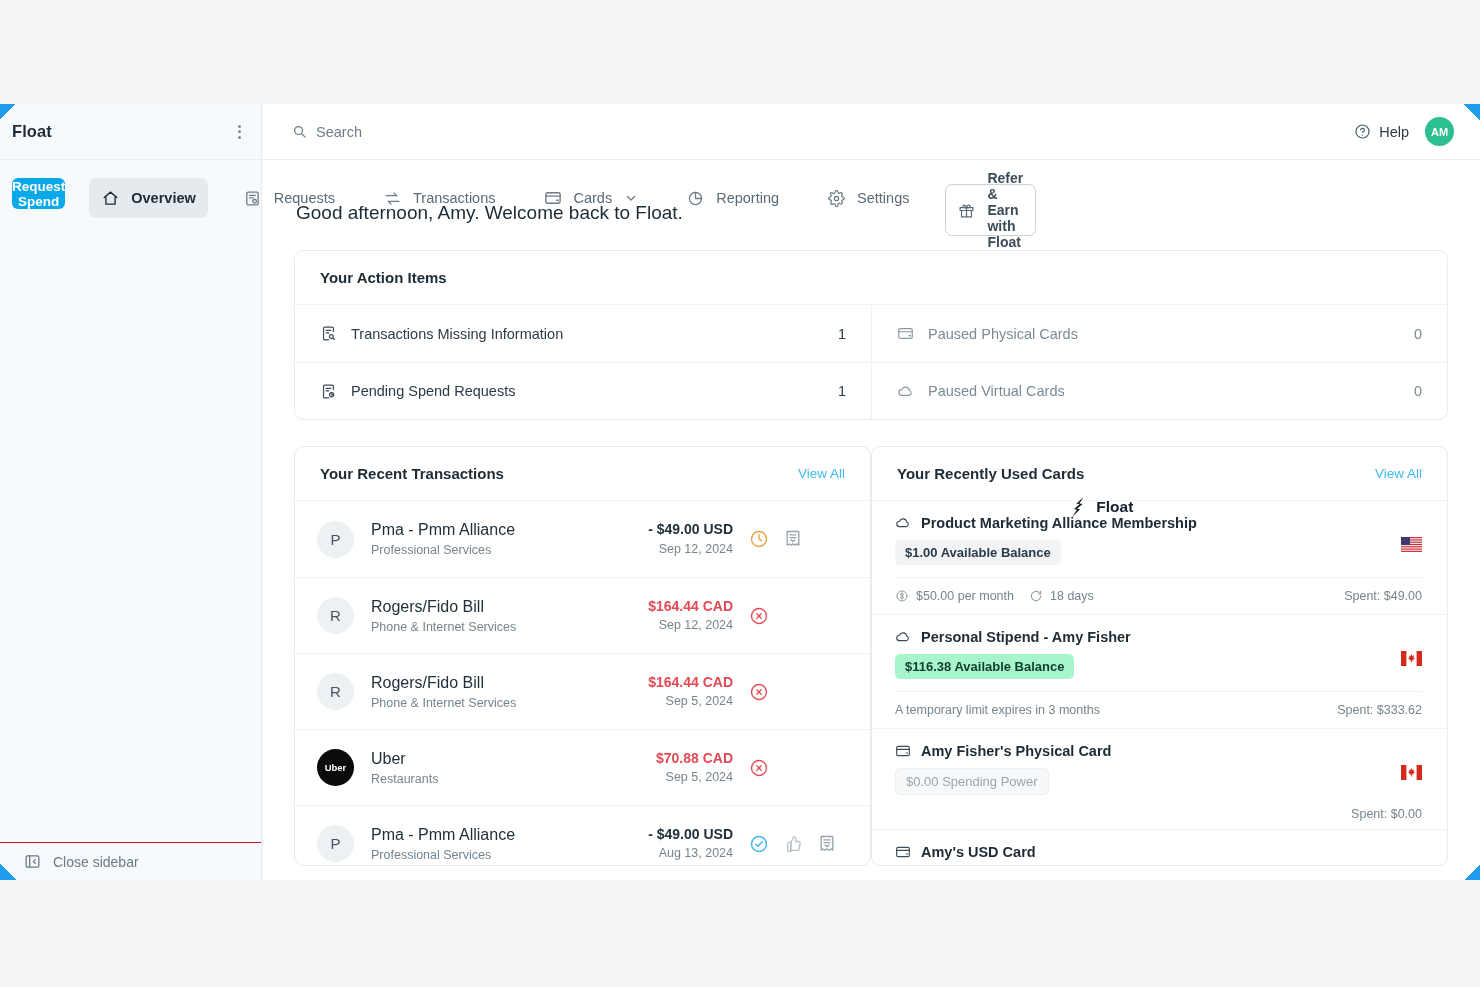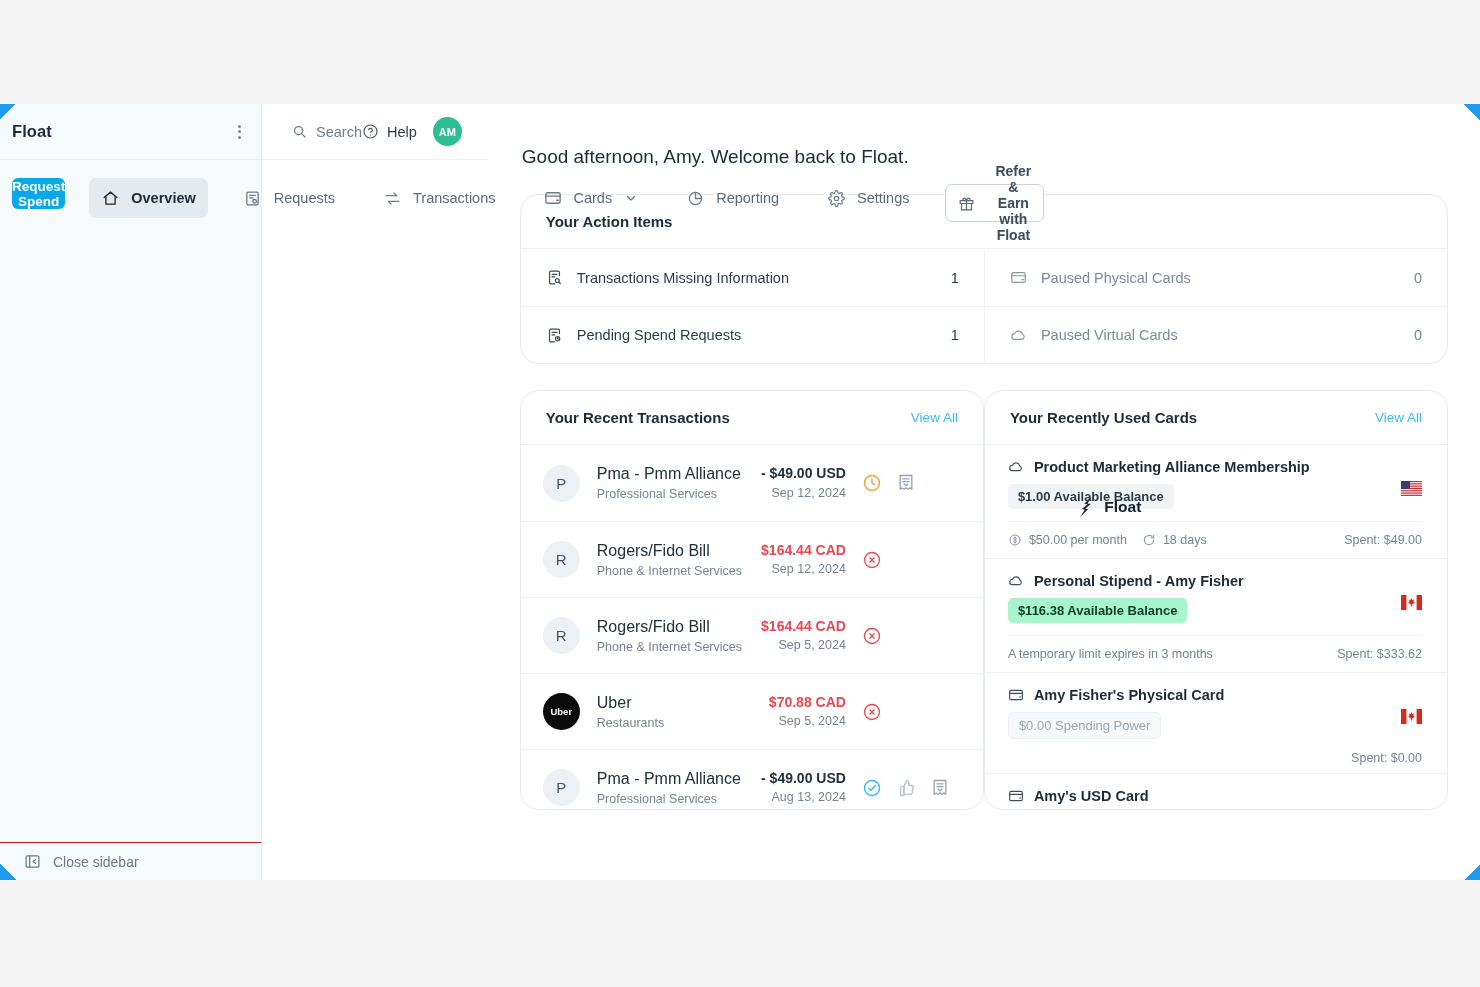--- a/index.html
+++ b/index.html
@@ -74,45 +74,44 @@
     font-size: 14.5px;
     cursor: pointer;
   }
   .nav-item.active { background: #e4eaee; color: #1d2b36; font-weight: 600; }
   .nav-item .ico { width: 18px; height: 18px; flex: 0 0 18px; display: flex; align-items: center; justify-content: center; }
   .nav-item .lbl { flex: 1 1 auto; }
   .nav-sep { height: 1px; background: #e6ebef; margin: 6px 0 10px 0; }
   .spacer { flex: 1 1 auto; }
 
   .refer-btn {
-    display: flex; align-items: center; gap: 20px;
+    display: flex; align-items: center; gap: 12px;
     margin: 6px 12px 8px 12px;
-    height: 38px; padding: 0 12px;
+    height: 52px; padding: 0 12px;
     border: 1px solid #c9d2d9; border-radius: 7px;
     background: #ffffff;
     color: #3c4c58; font-size: 14px; font-weight: 600;
     cursor: pointer;
-    text-align: center;
   }
   .float-logo-row {
     display: flex; align-items: center; gap: 9px;
     padding: 6px 24px 12px 24px;
     color: #12202b; font-size: 15.5px; font-weight: 700;
   }
   .sb-foot {
     border-top: 1px solid #b91c1c;
     height: 38px;
     display: flex; align-items: center; gap: 12px;
     padding: 0 24px;
     color: #6b7a86; font-size: 14px;
     cursor: pointer;
   }
 
   
-  #main { flex: 1 1 auto; display: flex; flex-direction: row; background: #fff; min-width: 0; }
+  #main { flex: 1 1 auto; display: flex; flex-direction: column; background: #fff; min-width: 0; }
   .topbar {
     height: 56px; flex: 0 0 56px;
     display: flex; align-items: center;
     border-bottom: 1px solid #e9eef2;
     padding: 0 26px 0 30px;
     background: #fff;
   }
   .search-box { display: flex; align-items: center; gap: 9px; cursor: text; }
   .search-box .ph { color: #6e7d89; font-size: 14.5px; }
   .topbar-right { margin-left: auto; display: flex; align-items: center; gap: 16px; }
@@ -124,21 +123,21 @@
     display: flex; align-items: center; justify-content: center;
     cursor: pointer;
   }
 
   .content { flex: 1 1 auto; overflow: hidden; padding: 0 32px; }
   .greeting { font-size: 19px; color: #1d2b36; padding: 42px 0 26px 2px; }
 
   .card {
     background: #fff;
     border: 1px solid #e6ebef;
-    border-radius: 19px;
+    border-radius: 9px;
   }
   .card-head {
     height: 54px;
     display: flex; align-items: center;
     padding: 0 25px;
     border-bottom: 1px solid #eef2f5;
   }
   .card-title { font-size: 15px; font-weight: 700; color: #1d2b36; }
   .view-all { margin-left: auto; color: #3fb9ef; font-size: 13.5px; cursor: pointer; }
 

